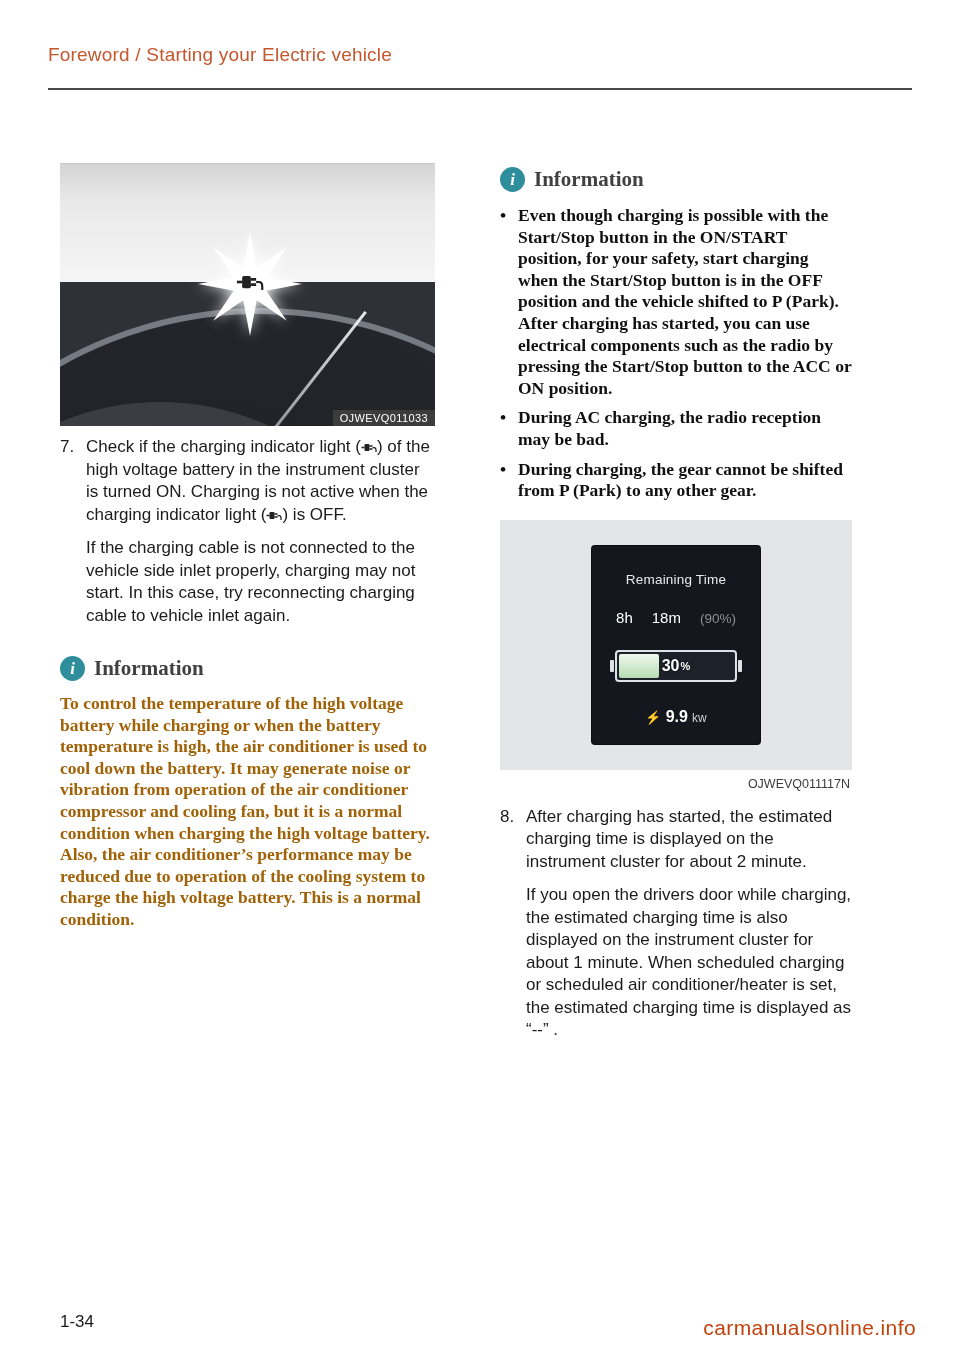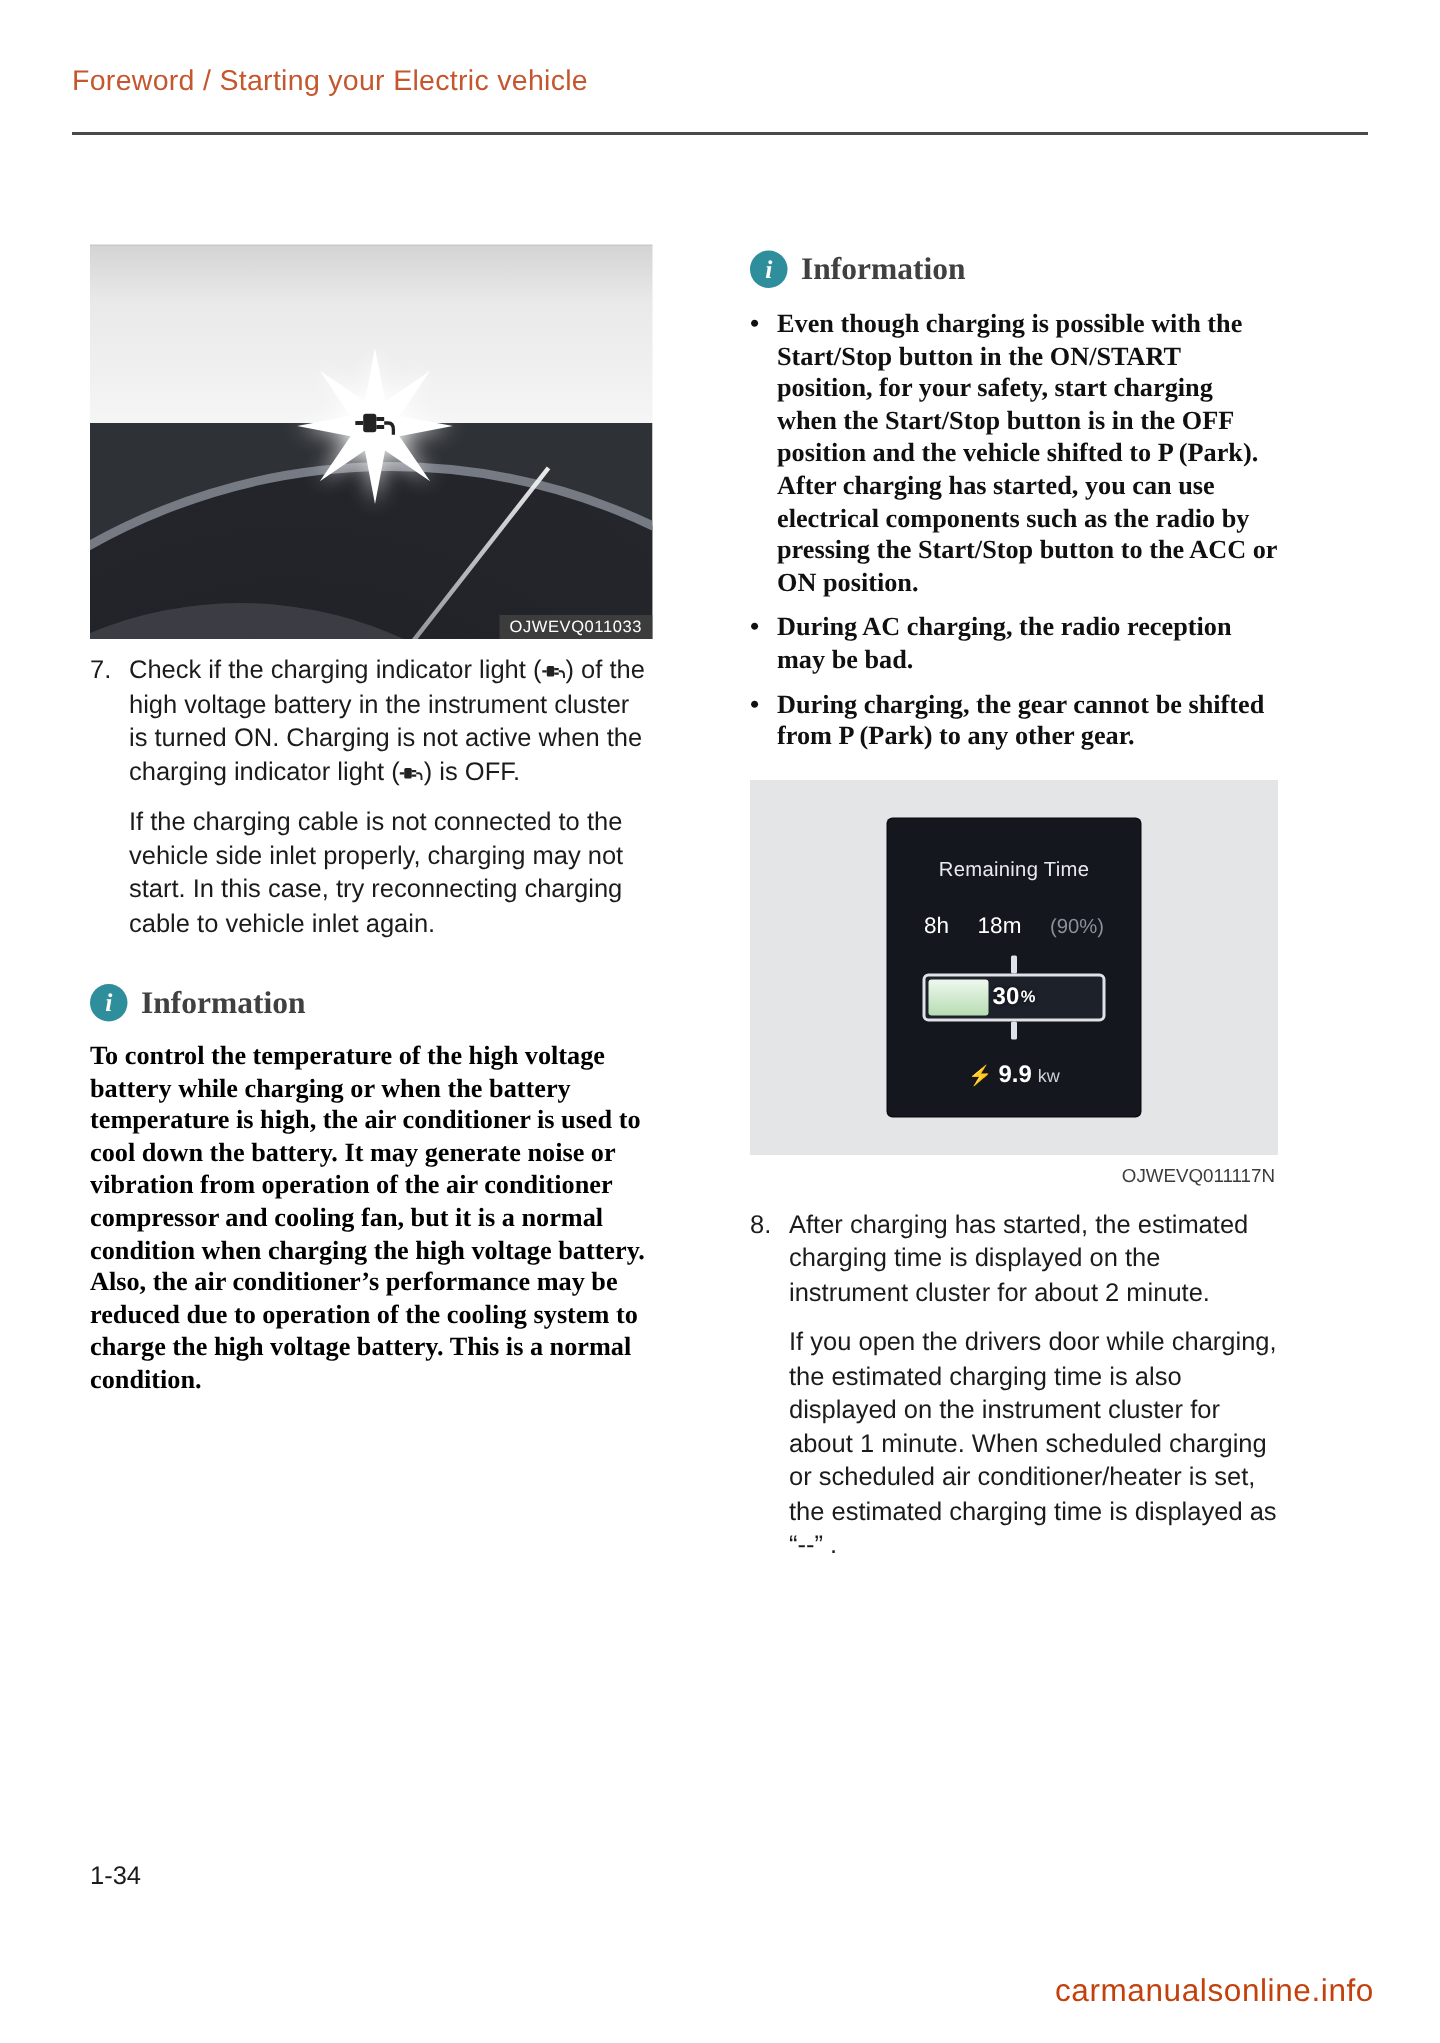--- a/index.html
+++ b/index.html
@@ -42,55 +42,55 @@
 
   
   .info-heading{display:flex;align-items:center;gap:9px;margin-top:29px;}
   .col.right .info-heading{margin-top:4px;}
   .info-icon{width:25px;height:25px;border-radius:50%;background:#2f8e9b;color:#fff;flex:none;
         display:flex;align-items:center;justify-content:center;
         font-family:"Liberation Serif",serif;font-style:italic;font-weight:bold;font-size:17px;}
   .info-title{font-size:21px;font-weight:bold;color:#404040;font-family:Liberation Serif, serif;}
 
   .serif-body{font-family:"Liberation Serif",serif;font-weight:bold;font-size:17.5px;
-        line-height:21.6px;color:#000000;margin:12px 0 0 0;}
+        line-height:21.6px;color:#a16207;margin:12px 0 0 0;}
 
   
   .bullets{list-style:none;margin:13px 0 0 0;padding:0;}
   .bullets li{display:flex;gap:8px;font-family:"Liberation Serif",serif;font-weight:bold;
         font-size:17.5px;line-height:21.6px;color:#101010;margin-bottom:8px;}
   .bullets .bullet{width:10px;flex:none;}
 
   
   .fig2{position:relative;margin:18px 0 0 0;width:352px;height:250px;background:#e4e5e7;}
   .screen{position:absolute;left:50%;top:26px;transform:translateX(-50%);
         width:168px;height:198px;background:#14171d;border-radius:3px;
         display:flex;flex-direction:column;align-items:center;color:#fff;box-shadow:0 0 0 1px #0b0d10;}
   .screen-title{margin-top:26px;font-size:13.5px;color:#e8eaee;letter-spacing:.2px;}
   .time-row{margin-top:22px;display:flex;gap:19px;align-items:baseline;font-size:15px;}
   .time-row .t-p{color:#8b9099;font-size:13.5px;}
-  .battery{margin-top:11px;display:flex;align-items:center;flex-direction:column;}
+  .battery{margin-top:24px;display:flex;align-items:center;}
   .battery .cap{width:4px;height:12px;background:#dfe2e6;border-radius:1px;flex:none;}
   .batt-body{width:118px;height:28px;border:2px solid #dfe2e6;border-radius:4px;margin:0 1px;
         position:relative;overflow:hidden;background:#1d2129;}
   .batt-fill{position:absolute;left:2px;top:2px;bottom:2px;width:34%;
         background:linear-gradient(180deg,#eef8ee,#b7dcb2);border-radius:2px;}
   .batt-label{position:absolute;inset:0;display:flex;align-items:center;justify-content:center;
         font-weight:bold;font-size:16px;text-shadow:0 0 3px rgba(0,0,0,.65);}
   .batt-label .pct{font-size:11px;margin-left:1px;}
   .power-row{margin-top:auto;margin-bottom:18px;display:flex;align-items:baseline;gap:4px;}
   .power-row .bolt{font-size:13px;}
   .power-row .pw{font-weight:bold;font-size:16px;}
   .power-row .pw-unit{font-size:12px;color:#cfd3d9;}
   .fig2-caption{text-align:right;font-size:12.5px;color:#3c3c3c;margin-top:7px;padding-right:2px;}
 
   .col.right .numbered-item{margin-top:15px;}
 
   
-  .page-num{position:absolute;left:60px;top:1241px;font-size:17px;color:#1b1b1b;}
+  .page-num{position:absolute;left:60px;top:1312px;font-size:17px;color:#1b1b1b;}
   .watermark{position:absolute;right:44px;top:1316px;font-size:21px;color:#c2410c;letter-spacing:.4px;}
 </style>
 </head>
 <body>
 
 <div class="page">
 
   <div class="breadcrumb">Foreword / Starting your Electric vehicle</div>
   <hr class="rule">
 

